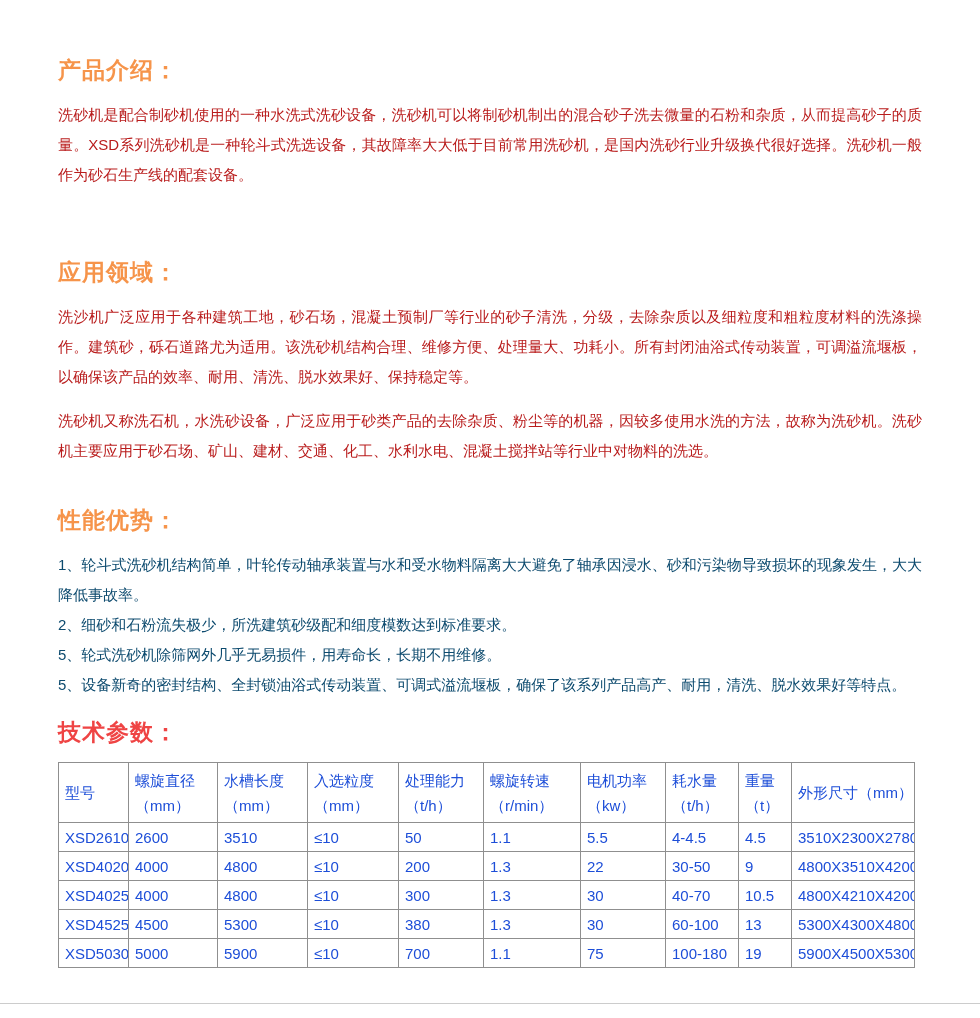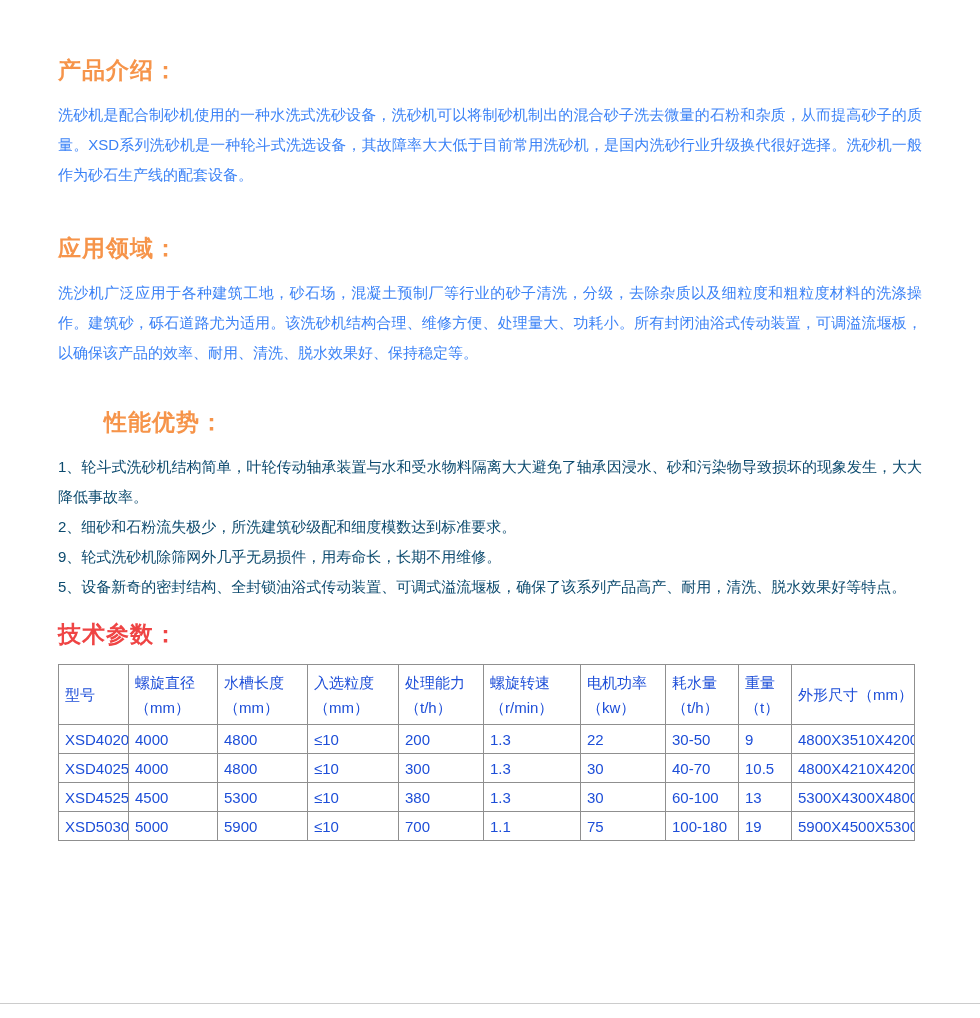--- a/index.html
+++ b/index.html
@@ -20,32 +20,32 @@
     font-size: 23px;
     font-weight: 700;
     letter-spacing: 1px;
     color: #f6944a;
     margin: 0 0 16px 0;
     line-height: 28px;
   }
   .para {
     font-size: 15px;
     line-height: 30px;
-    color: #3b82f6;
+    color: #b91c1c;
     margin: 0 0 14px 0;
     text-align: justify;
   }
   .adv-item {
     font-size: 15px;
     line-height: 30px;
     color: #0c4a6e;
     margin: 0;
     text-align: justify;
   }
-  #sec-application { margin-top: 44px; }
+  #sec-application { margin-top: 68px; }
   #sec-performance { margin-top: 40px; }
   #sec-parameters  { margin-top: 18px; }
   table.spec {
     border-collapse: collapse;
     table-layout: fixed;
     width: 856px;
     color: #1d4ed8;
     font-size: 15px;
     margin-top: 2px;
   }
@@ -74,27 +74,28 @@
 <div class="page">
 
   <section id="sec-intro">
     <h2 class="sec-h" style="color: rgb(246, 148, 74);">产品介绍：</h2>
     <p class="para">洗砂机是配合制砂机使用的一种水洗式洗砂设备，洗砂机可以将制砂机制出的混合砂子洗去微量的石粉和杂质，从而提高砂子的质量。XSD系列洗砂机是一种轮斗式洗选设备，其故障率大大低于目前常用洗砂机，是国内洗砂行业升级换代很好选择。洗砂机一般作为砂石生产线的配套设备。</p>
   </section>
 
   <section id="sec-application">
     <h2 class="sec-h" style="color: rgb(246, 148, 74);">应用领域：</h2>
     <p class="para">洗沙机广泛应用于各种建筑工地，砂石场，混凝土预制厂等行业的砂子清洗，分级，去除杂质以及细粒度和粗粒度材料的洗涤操作。建筑砂，砾石道路尤为适用。该洗砂机结构合理、维修方便、处理量大、功耗小。所有封闭油浴式传动装置，可调溢流堰板，以确保该产品的效率、耐用、清洗、脱水效果好、保持稳定等。</p>
+    <p class="para">洗砂机又称洗石机，水洗砂设备，广泛应用于砂类产品的去除杂质、粉尘等的机器，因较多使用水洗的方法，故称为洗砂机。洗砂机主要应用于砂石场、矿山、建材、交通、化工、水利水电、混凝土搅拌站等行业中对物料的洗选。</p>
   </section>
 
   <section id="sec-performance">
-    <h2 class="sec-h" style="color: rgb(246, 148, 74); margin-left: 46px;">性能优势：</h2>
+    <h2 class="sec-h" style="color: rgb(246, 148, 74);">性能优势：</h2>
     <p class="adv-item">1、轮斗式洗砂机结构简单，叶轮传动轴承装置与水和受水物料隔离大大避免了轴承因浸水、砂和污染物导致损坏的现象发生，大大降低事故率。</p>
     <p class="adv-item">2、细砂和石粉流失极少，所洗建筑砂级配和细度模数达到标准要求。</p>
-    <p class="adv-item">9、轮式洗砂机除筛网外几乎无易损件，用寿命长，长期不用维修。</p>
+    <p class="adv-item">5、轮式洗砂机除筛网外几乎无易损件，用寿命长，长期不用维修。</p>
     <p class="adv-item">5、设备新奇的密封结构、全封锁油浴式传动装置、可调式溢流堰板，确保了该系列产品高产、耐用，清洗、脱水效果好等特点。</p>
   </section>
 
   <section id="sec-parameters">
     <h2 class="sec-h" style="color: #ef4444;">技术参数：</h2>
     <table class="spec">
       <colgroup>
         <col style="width:70px">
           <col style="width:89px">
           <col style="width:90px">
@@ -143,20 +144,32 @@
               <div>重量</div>
               <div>（t）</div>
             </th>
             <th>
               <div>外形尺寸（mm）</div>
             </th>
           </tr>
         </thead>
       <tbody>
           <tr>
+            <td>XSD2610</td>
+            <td>2600</td>
+            <td>3510</td>
+            <td>≤10</td>
+            <td>50</td>
+            <td>1.1</td>
+            <td>5.5</td>
+            <td>4-4.5</td>
+            <td>4.5</td>
+            <td>3510X2300X2780</td>
+          </tr>
+          <tr>
             <td>XSD4020</td>
             <td>4000</td>
             <td>4800</td>
             <td>≤10</td>
             <td>200</td>
             <td>1.3</td>
             <td>22</td>
             <td>30-50</td>
             <td>9</td>
             <td>4800X3510X4200</td>

